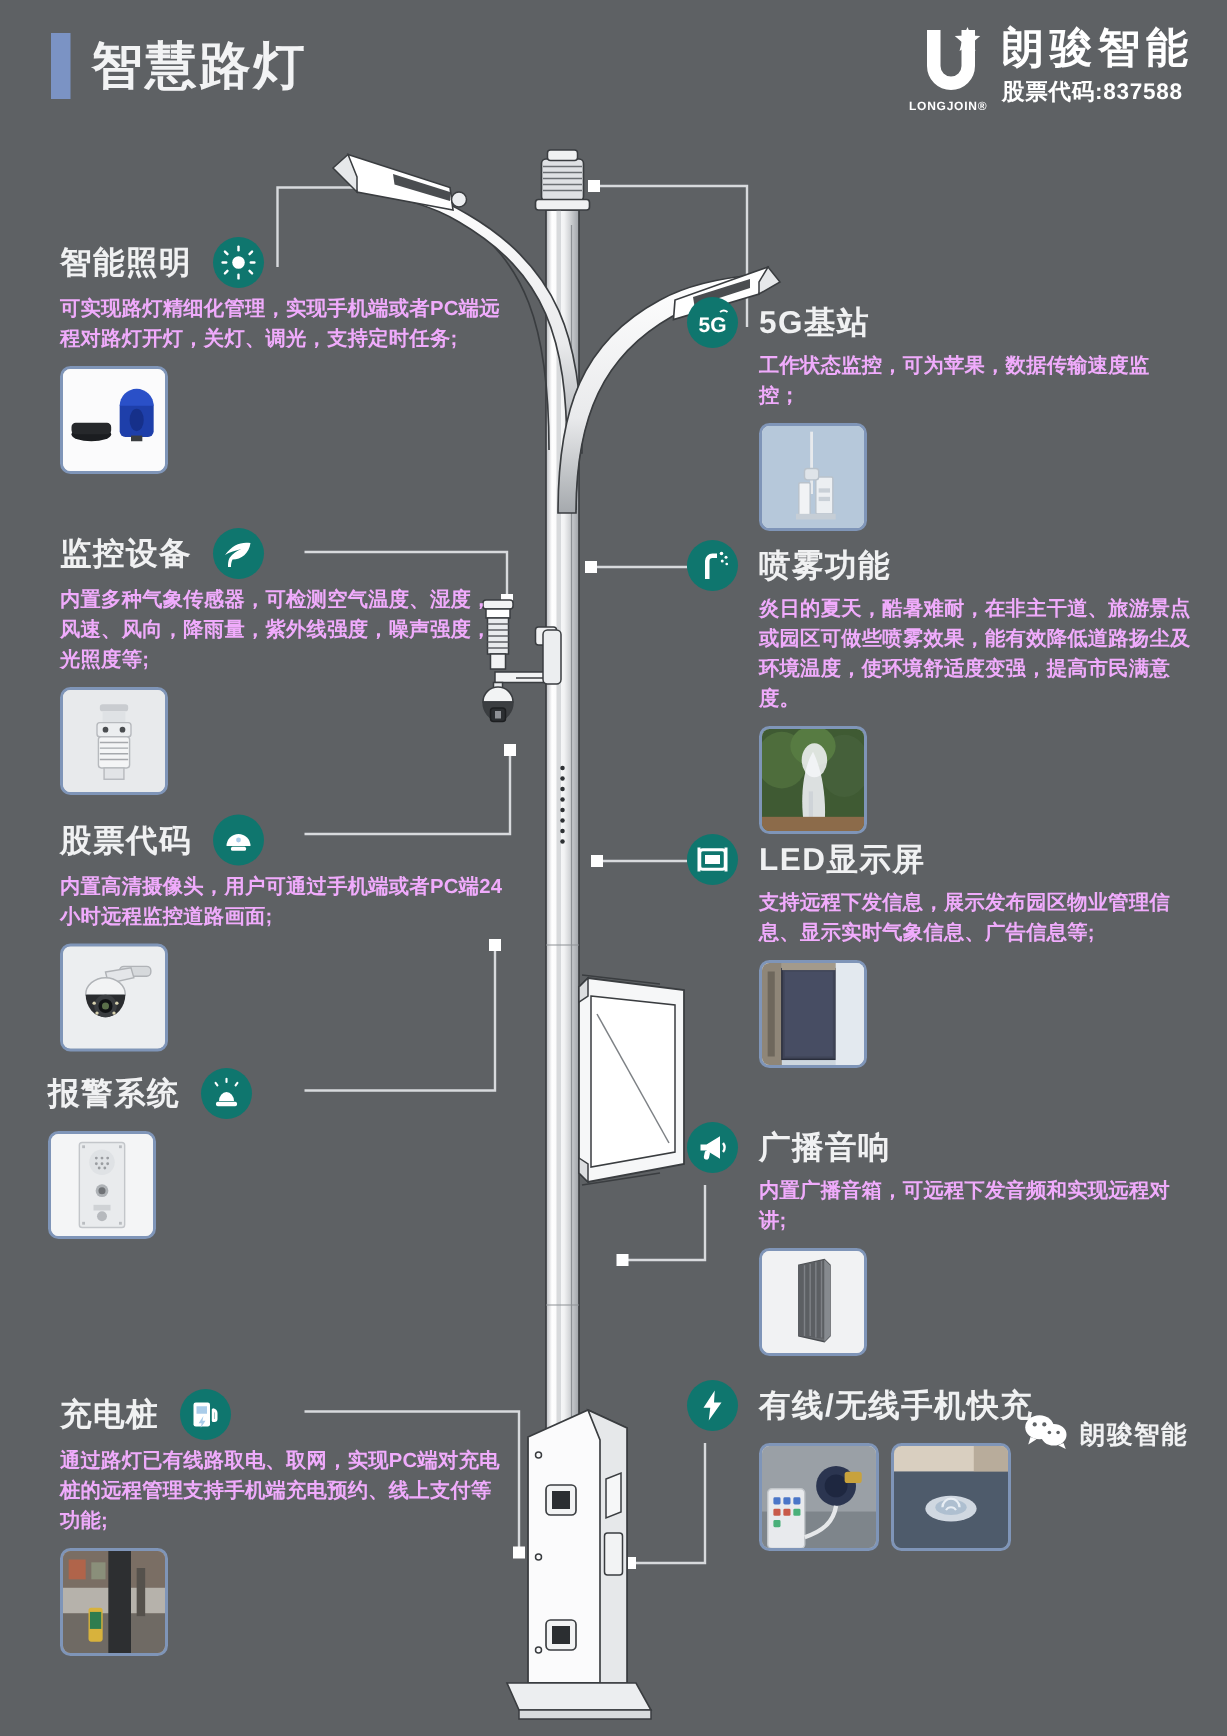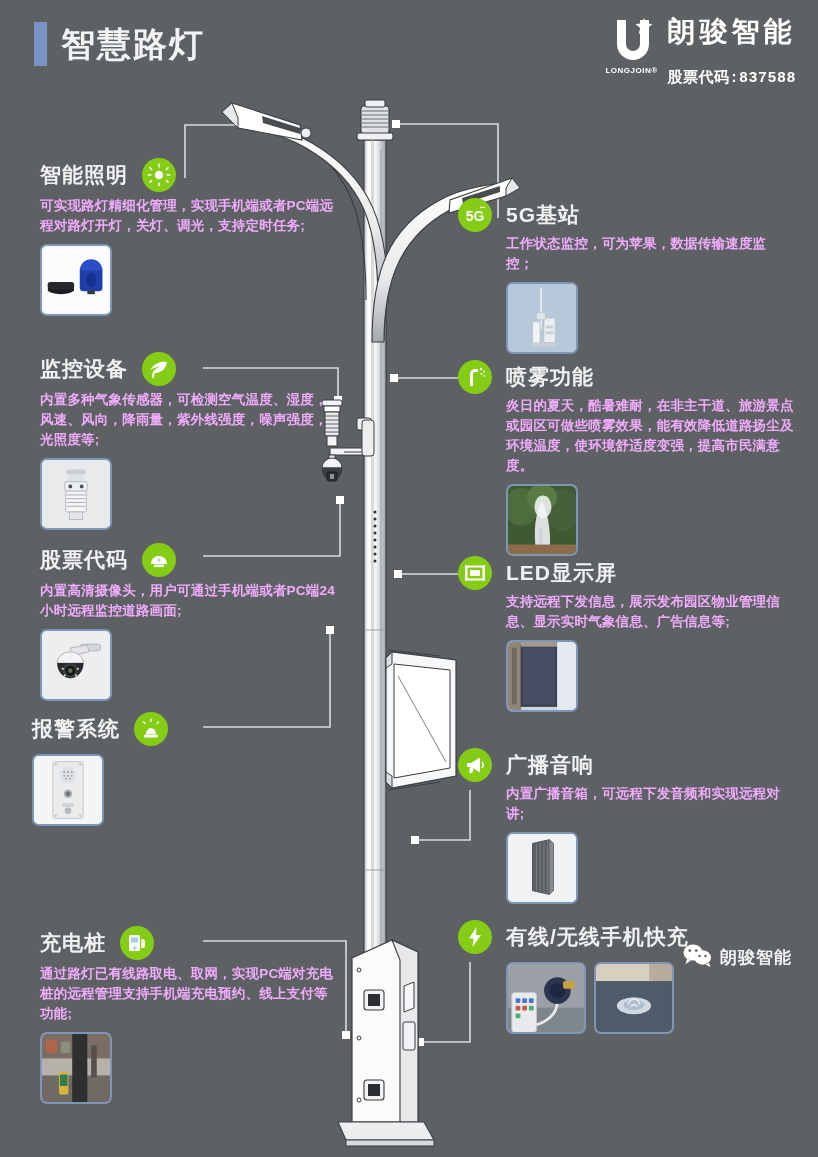--- a/index.html
+++ b/index.html
@@ -17,36 +17,36 @@
   .title-bar { width: 13px; height: 44px; background: #7b93c4; margin-right: 14px; }
   .title-text { font-size: 34px; color: #f2f3f4; font-weight: bold; letter-spacing: 2px; line-height: 44px; }
 
   .logo-wrap { position: absolute; right: 22px; top: 16px; display: flex; align-items: flex-start; }
   .logo-mark { position: relative; width: 54px; height: 58px; margin-right: 8px; }
   .logo-u { position: absolute; left: 6px; top: 2px; }
   .logo-word { position: absolute; left: 0px; bottom: -1px; font-size: 8px; font-weight: bold;
                color: #ffffff; letter-spacing: .5px; font-family: "Liberation Sans", sans-serif; }
   .logo-right { display: flex; flex-direction: column; }
   .logo-cn { font-size: 28px; color: #ffffff; font-weight: bold; letter-spacing: 4px; line-height: 32px; }
-  .logo-code { font-size: 15px; color: #ffffff; font-weight: bold; letter-spacing: .5px; margin-top: 20px; font-family: Liberation Mono, monospace; }
+  .logo-code { font-size: 15px; color: #ffffff; font-weight: bold; letter-spacing: .5px; margin-top: 4px; }
 
   
   .lines { position: absolute; left: 0; top: 0; width: 818px; height: 1157px; pointer-events: none; }
 
   
   .pole-art { position: absolute; left: 0; top: 0; width: 818px; height: 1157px; }
 
   
   .feature { position: absolute; }
   .feature .head { display: flex; align-items: center; height: 34px; }
   .feature .f-title { font-size: 21px; color: #f0f1f2; font-weight: bold; letter-spacing: 1px; white-space: nowrap; }
   .feature .f-desc { font-size: 13.5px; color: #f0abfc; line-height: 20px; font-weight: bold; margin-top: 4px; letter-spacing: .2px; }
   .icon-circle {
     width: 34px; height: 34px; border-radius: 50%;
-    background: #84cc16; display: flex; align-items: center; justify-content: center;
+    background: #0f766e; display: flex; align-items: center; justify-content: center;
     flex: 0 0 34px;
   }
   .thumbs { display: flex; gap: 8px; margin-top: 8px; }
   .thumb {
     width: 72px; height: 72px; border-radius: 7px;
     border: 2px solid #7f95b8; overflow: hidden; position: relative;
     background: #dfe2e5;
   }
   .thumb.wide { width: 80px; }
   .thumb .ph { position: absolute; inset: 0; }

